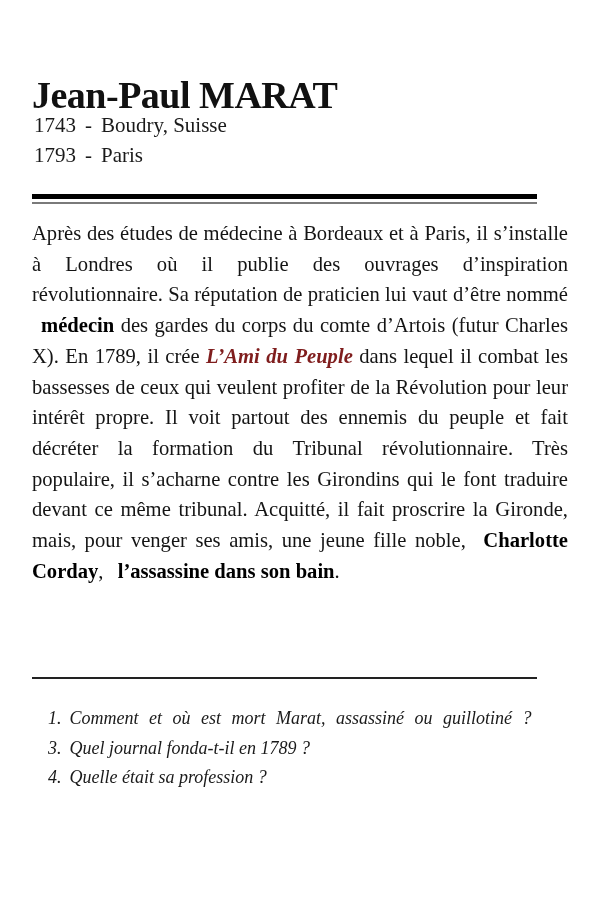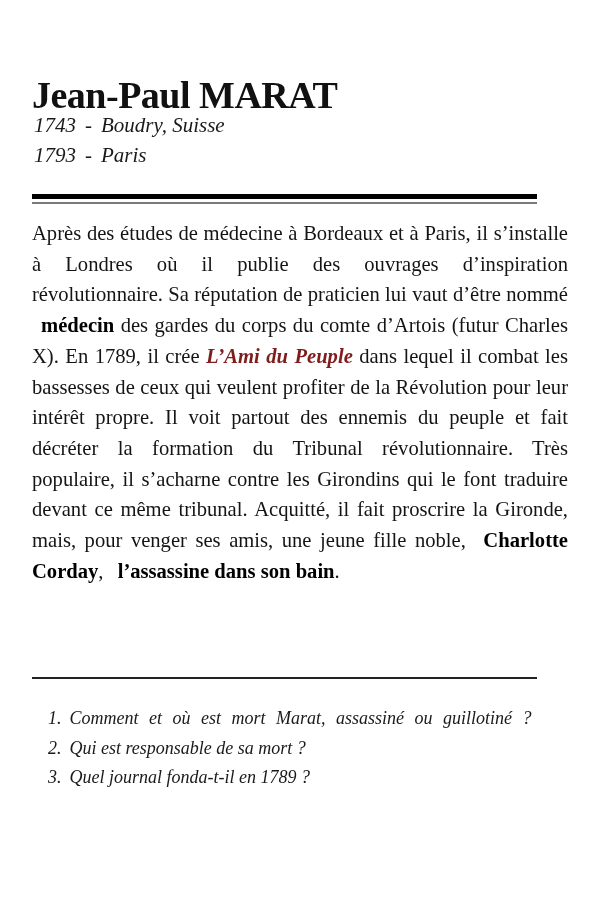--- a/index.html
+++ b/index.html
@@ -32,21 +32,20 @@
       line-height: 48px;
       white-space: nowrap;
     }
     .dates {
       position: absolute;
       top: 110px;
       left: 2px;
       font-size: 21px;
       line-height: 30px;
       color: #1a1a1a;
-      font-style: italic;
     }
     .dates .row { display: block; white-space: nowrap; }
     .dates .sep { display: inline-block; margin: 0 9px; }
     .rule-thick {
       position: absolute;
       top: 194px;
       left: 0;
       width: 505px;
       height: 5px;
       background: #000000;
@@ -121,17 +120,17 @@
 
   <div class="rule-thick"></div>
   <div class="rule-thin"></div>
 
   <p class="body-text"><span>Après des études de médecine à Bordeaux et à Paris, il s’installe à Londres où il publie des ouvrages d’inspira­tion révolutionnaire. Sa réputation de praticien lui vaut d’être nommé </span><b>médecin</b><span> des gardes du corps du comte d’Artois (futur Charles X). En 1789, il crée </span><span class="bi">L’Ami du Peuple</span><span> dans lequel il combat les bassesses de ceux qui veulent profiter de la Révolution pour leur intérêt propre. Il voit partout des ennemis du peuple et fait décréter la formation du Tribunal révolutionnaire. Très populaire, il s’acharne contre les Girondins qui le font traduire devant ce même tribunal. Acquitté, il fait pros­crire la Gironde, mais, pour venger ses amis, une jeune fille noble, </span><b>Charlotte Corday</b><span>, </span><b>l’assassine dans son bain</b><span>.</span></p>
 
   <div class="rule-lower"></div>
 
   <ol class="questions">
     <li class="first"><span class="num">1.</span><span>Comment et où est mort Marat, assassiné ou guillotiné ?</span></li>
-    <li><span class="num">2.</span><span>Qui est responsable de sa mort ?</span></li>
     <li><span class="num">3.</span><span>Quel journal fonda-t-il en 1789 ?</span></li>
+    <li><span class="num">4.</span><span>Quelle était sa profession ?</span></li>
   </ol>
 
 </div>
 
 </body></html>

